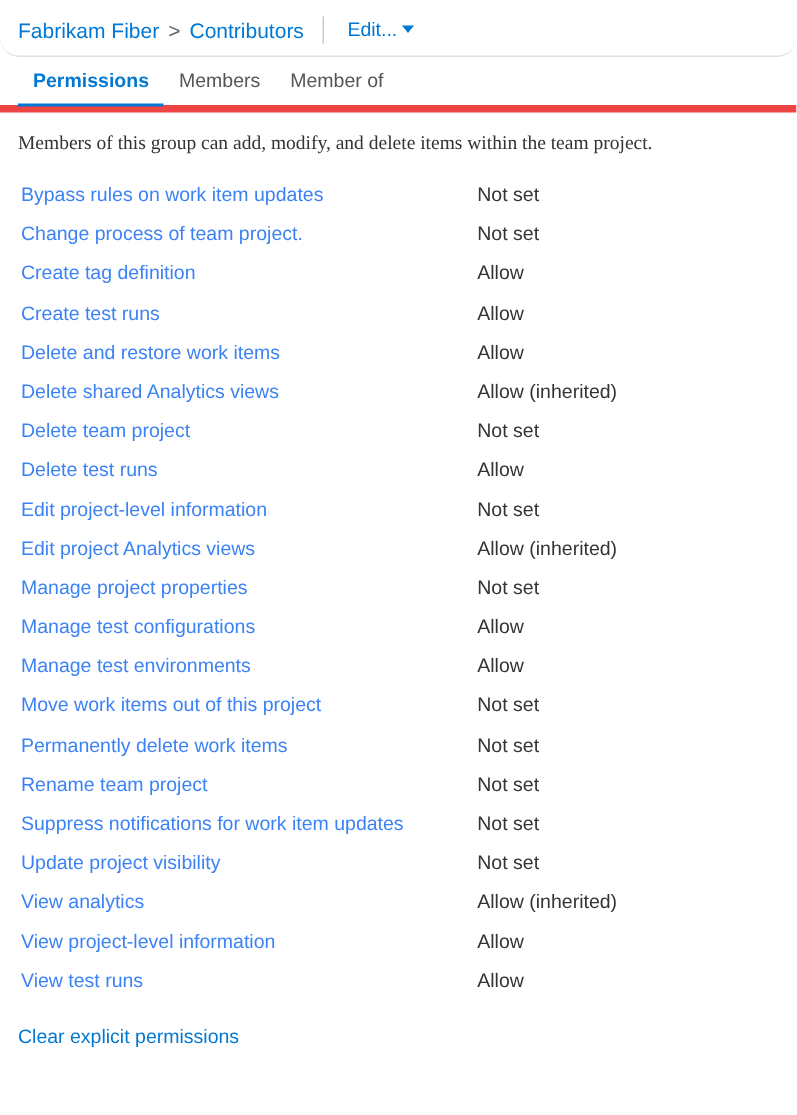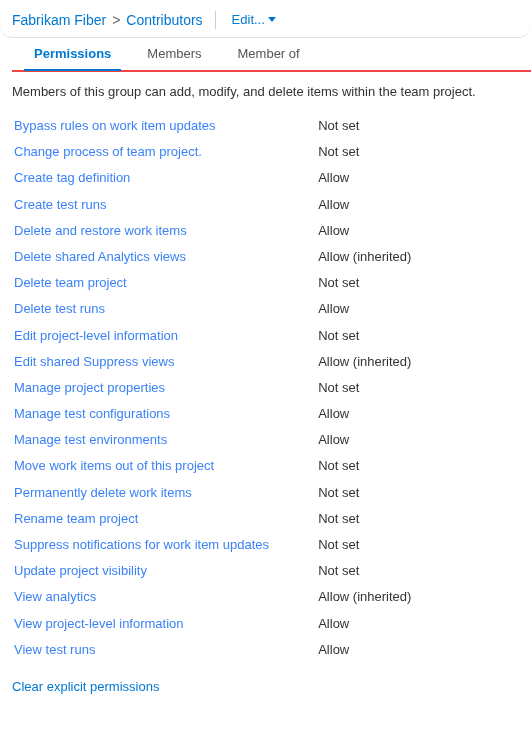--- a/index.html
+++ b/index.html
@@ -55,24 +55,23 @@
       width: 0;
       height: 0;
       border-left: 4px solid transparent;
       border-right: 4px solid transparent;
       border-top: 5px solid #0078d4;
       display: inline-block;
     }
 
     .tabs {
       display: flex;
-      gap: 16px;
+      gap: 0;
       padding: 0 12px;
-      border-bottom: 2px solid #ef4444;
-      margin-left: 12px;
+      border-bottom: 5px solid #ef4444;
     }
 
     .tab {
       padding: 8px 10px;
       font-size: 13px;
       color: #555;
       cursor: pointer;
       border-bottom: 2px solid transparent;
       margin-bottom: -1px;
     }
@@ -84,20 +83,21 @@
     }
 
     .content {
       padding: 12px 12px 0 12px;
     }
 
     .description {
       font-size: 13px;
       color: #333;
       margin-bottom: 14px;
+      font-family: Liberation Serif, serif;
     }
 
     .permissions-table {
       width: 100%;
       border-collapse: collapse;
     }
 
     .permissions-table tr td {
       padding: 4px 2px;
       vertical-align: middle;
@@ -189,21 +189,21 @@
         </tr>
         <tr>
           <td class="perm-name">Delete test runs</td>
           <td class="perm-value">Allow</td>
         </tr>
         <tr>
           <td class="perm-name">Edit project-level information</td>
           <td class="perm-value">Not set</td>
         </tr>
         <tr>
-          <td class="perm-name">Edit shared Suppress views</td>
+          <td class="perm-name">Edit project Analytics views</td>
           <td class="perm-value">Allow (inherited)</td>
         </tr>
         <tr>
           <td class="perm-name">Manage project properties</td>
           <td class="perm-value">Not set</td>
         </tr>
         <tr>
           <td class="perm-name">Manage test configurations</td>
           <td class="perm-value">Allow</td>
         </tr>

